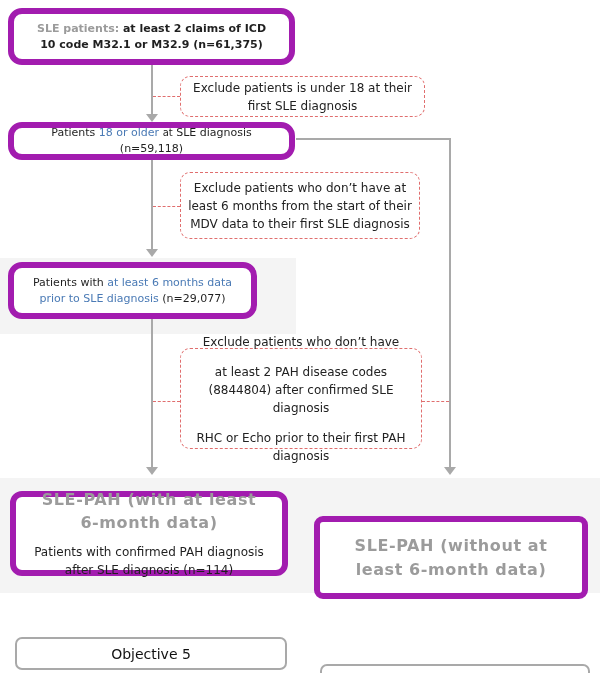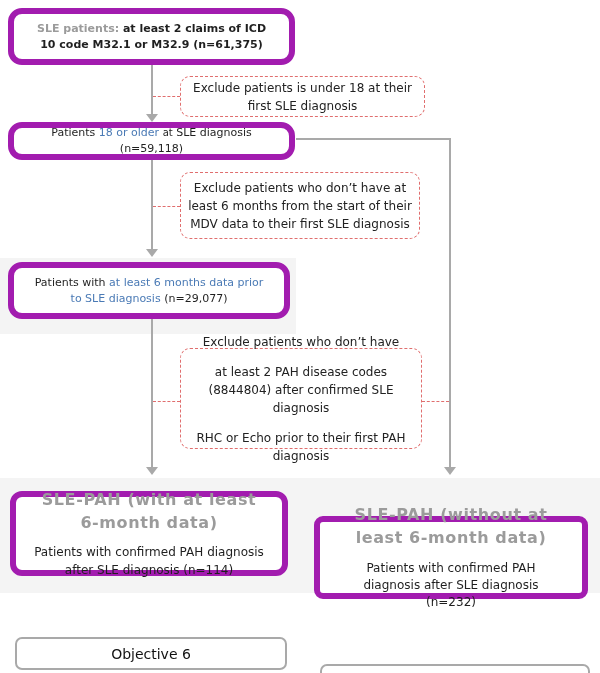--- a/index.html
+++ b/index.html
@@ -86,45 +86,44 @@
       <span class="blue-text">18 or older</span>
       <span class="small-at">at</span>
       <span>SLE diagnosis (n=59,118)</span>
     </div>
   </div>
 
   <div class="exclude" style="left:180px;top:172px;width:240px;height:67px;">
     <p>Exclude patients who don’t have at least 6 months from the start of their MDV data to their first SLE diagnosis</p>
   </div>
 
-  <div class="node" style="left:8px;top:262px;width:282px;height:57px;">
+  <div class="node" style="left:8px;top:262px;width:249px;height:57px;">
     <div>
       <span>Patients with</span>
       <span class="blue-text">at least 6 months data prior to SLE diagnosis</span>
       <span>(n=29,077)</span>
     </div>
   </div>
 
   <div class="exclude" style="left:180px;top:348px;width:242px;height:101px;">
     <p>Exclude patients who don’t have</p>
     <p class="spaced">at least 2 PAH disease codes (8844804) after confirmed SLE diagnosis</p>
     <p class="spaced">RHC or Echo prior to their first PAH diagnosis</p>
   </div>
 
   <div class="node" style="left:10px;top:491px;width:278px;height:85px;border-radius:12px;">
     <div class="outcome-title">SLE-PAH (with at least 6-month data)</div>
     <div class="outcome-body">Patients with confirmed PAH diagnosis after SLE diagnosis (n=114)</div>
   </div>
 
   <div class="node" style="left:314px;top:516px;width:274px;height:83px;border-radius:9px;">
     <div class="outcome-title">SLE-PAH (without at least 6-month data)</div>
-    <div class="outcome-body">Patients with confirmed PAH diagnosis after SLE diagnosis (n=232)</div>
   </div>
 
   <div class="objective" style="left:15px;top:637px;width:272px;height:33px;">
-    <span>Objective 6</span>
+    <span>Objective 5</span>
   </div>
 
   <div class="objective" style="left:320px;top:637px;width:270px;height:33px;margin-top:27px;">
     <span>Objective 2</span>
   </div>
 
 </div>
 
 </body></html>

